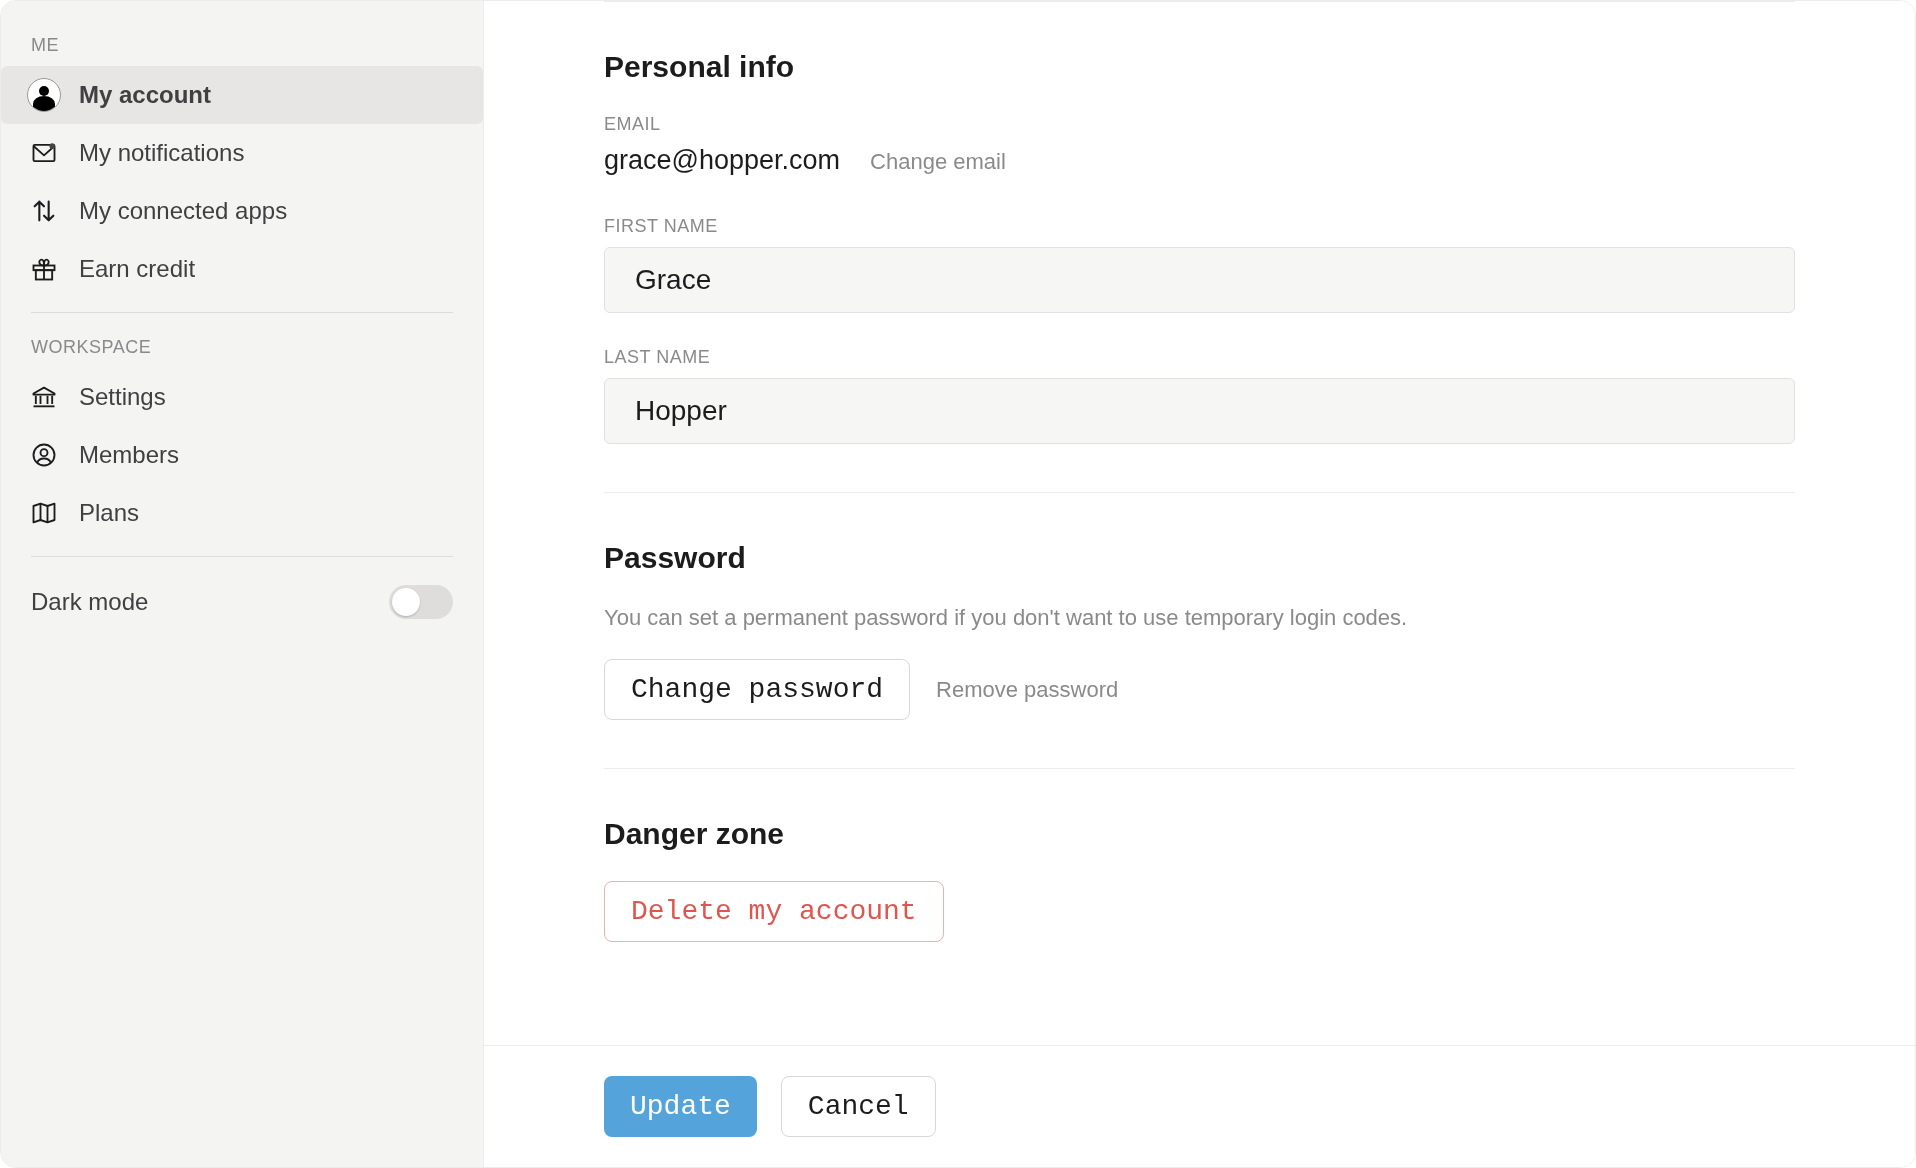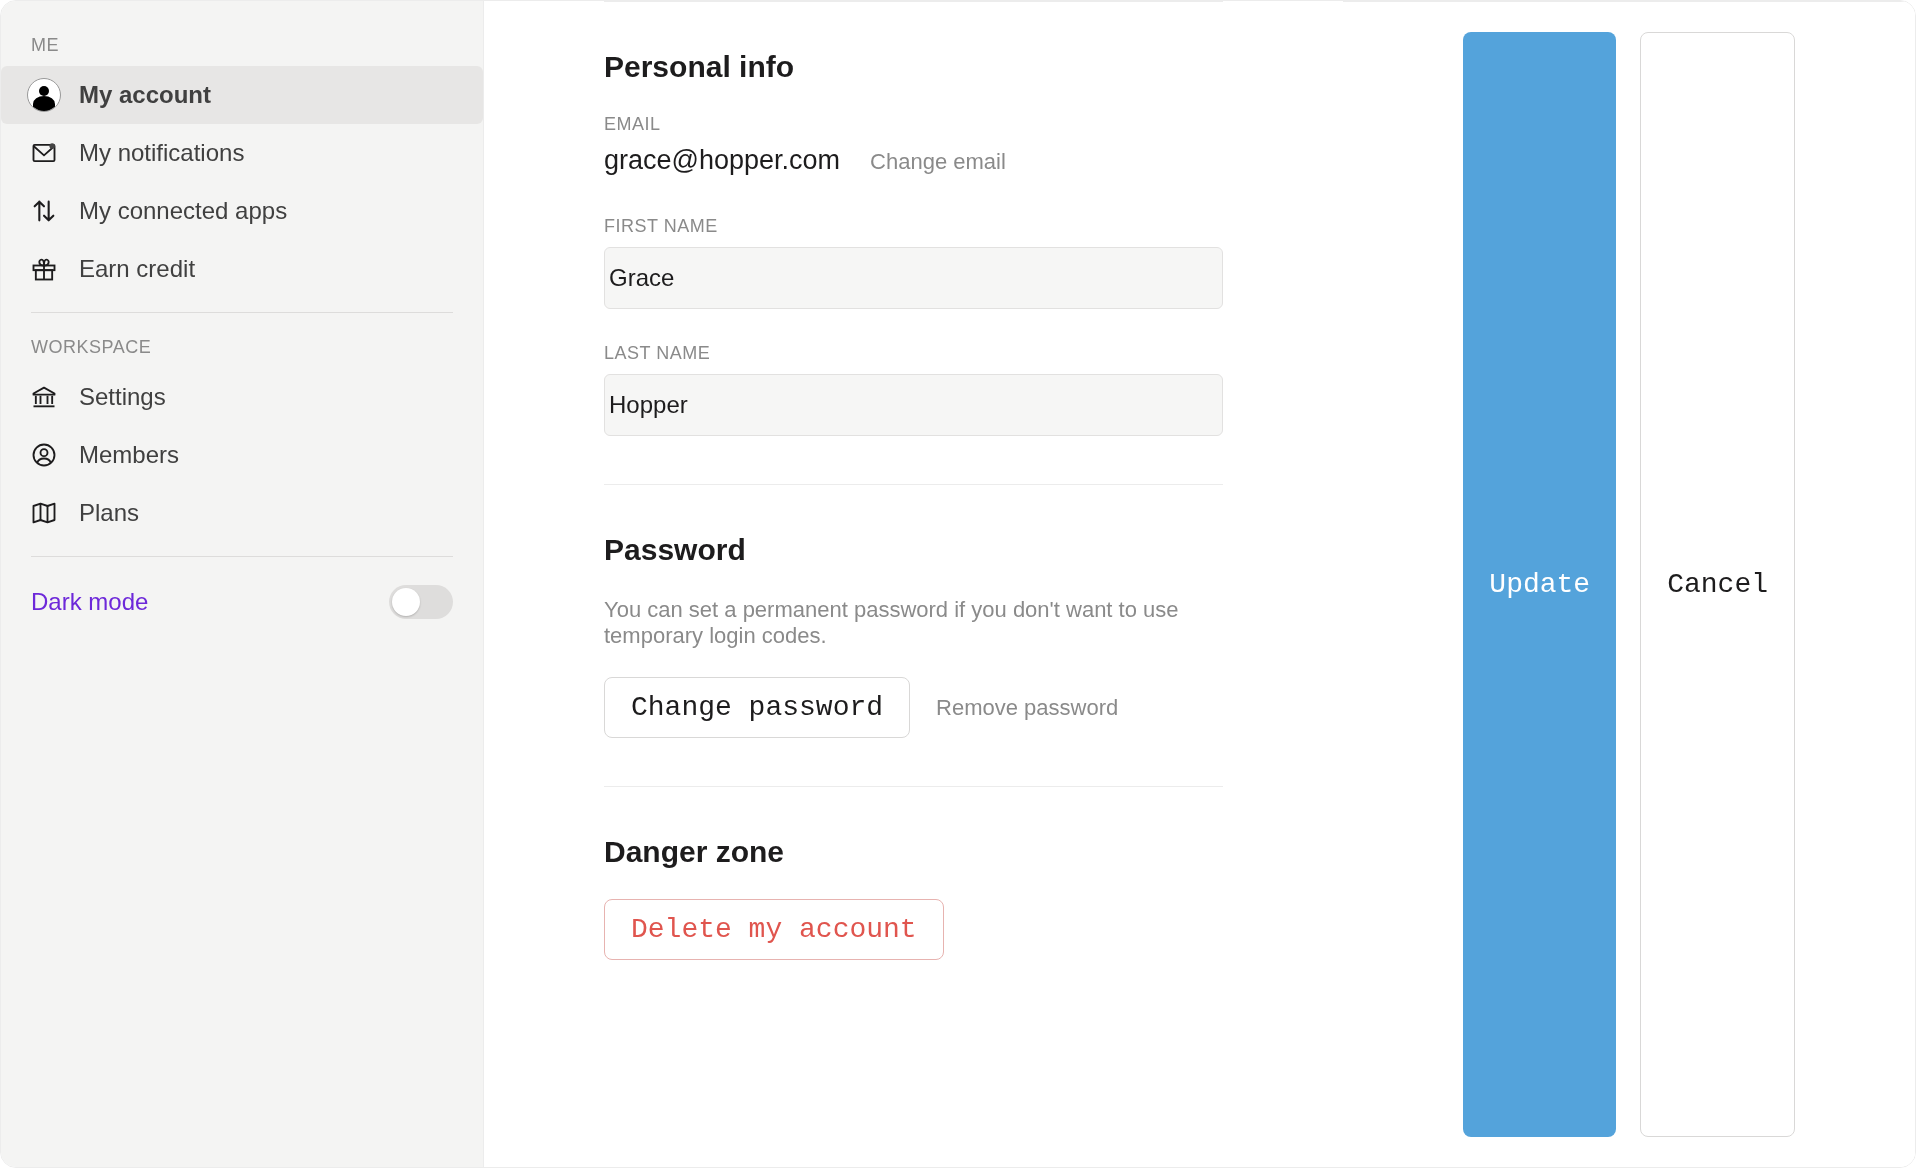--- a/index.html
+++ b/index.html
@@ -72,37 +72,37 @@
       height: 1px;
       background: #dddcdb;
       margin: 14px 30px;
     }
     .dark-row {
       display: flex;
       align-items: center;
       justify-content: space-between;
       padding: 14px 30px;
       font-size: 24px;
-      color: #6d28d9;
+      color: #404040;
     }
     .toggle {
       width: 64px; height: 34px; background: #dedddc; border-radius: 20px; position: relative;
       cursor: pointer;
     }
     .toggle-knob {
       position: absolute; top: 3px; left: 3px; width: 28px; height: 28px; background: #fff;
       border-radius: 50%; box-shadow: 0 1px 2px rgba(0,0,0,0.2);
     }
 
     
     .main {
       flex: 1;
       position: relative;
       display: flex;
-      flex-direction: row;
+      flex-direction: column;
       background: #fff;
     }
     .content {
       flex: 1;
       overflow-y: auto;
       padding: 0 120px 40px;
     }
     .section {
       padding: 48px 0;
       border-top: 1px solid #ececec;
@@ -125,22 +125,22 @@
       gap: 30px;
       margin-bottom: 40px;
     }
     .email-value { font-size: 27px; color: #1d1c1d; }
     .link-muted { font-size: 22px; color: #8a8a8a; cursor: pointer; }
     .text-input {
       width: 100%;
       background: #f6f6f5;
       border: 1px solid #e2e1e0;
       border-radius: 6px;
-      padding: 16px 4px;
-      font-size: 24px;
+      padding: 16px 30px;
+      font-size: 28px;
       color: #1d1c1d;
       font-family: inherit;
       outline: none;
     }
     .field-group { margin-bottom: 34px; }
     .pwd-desc { color: #8a8a8a; font-size: 22px; margin-bottom: 28px; }
     .btn {
       display: inline-flex;
       align-items: center;
       justify-content: center;

